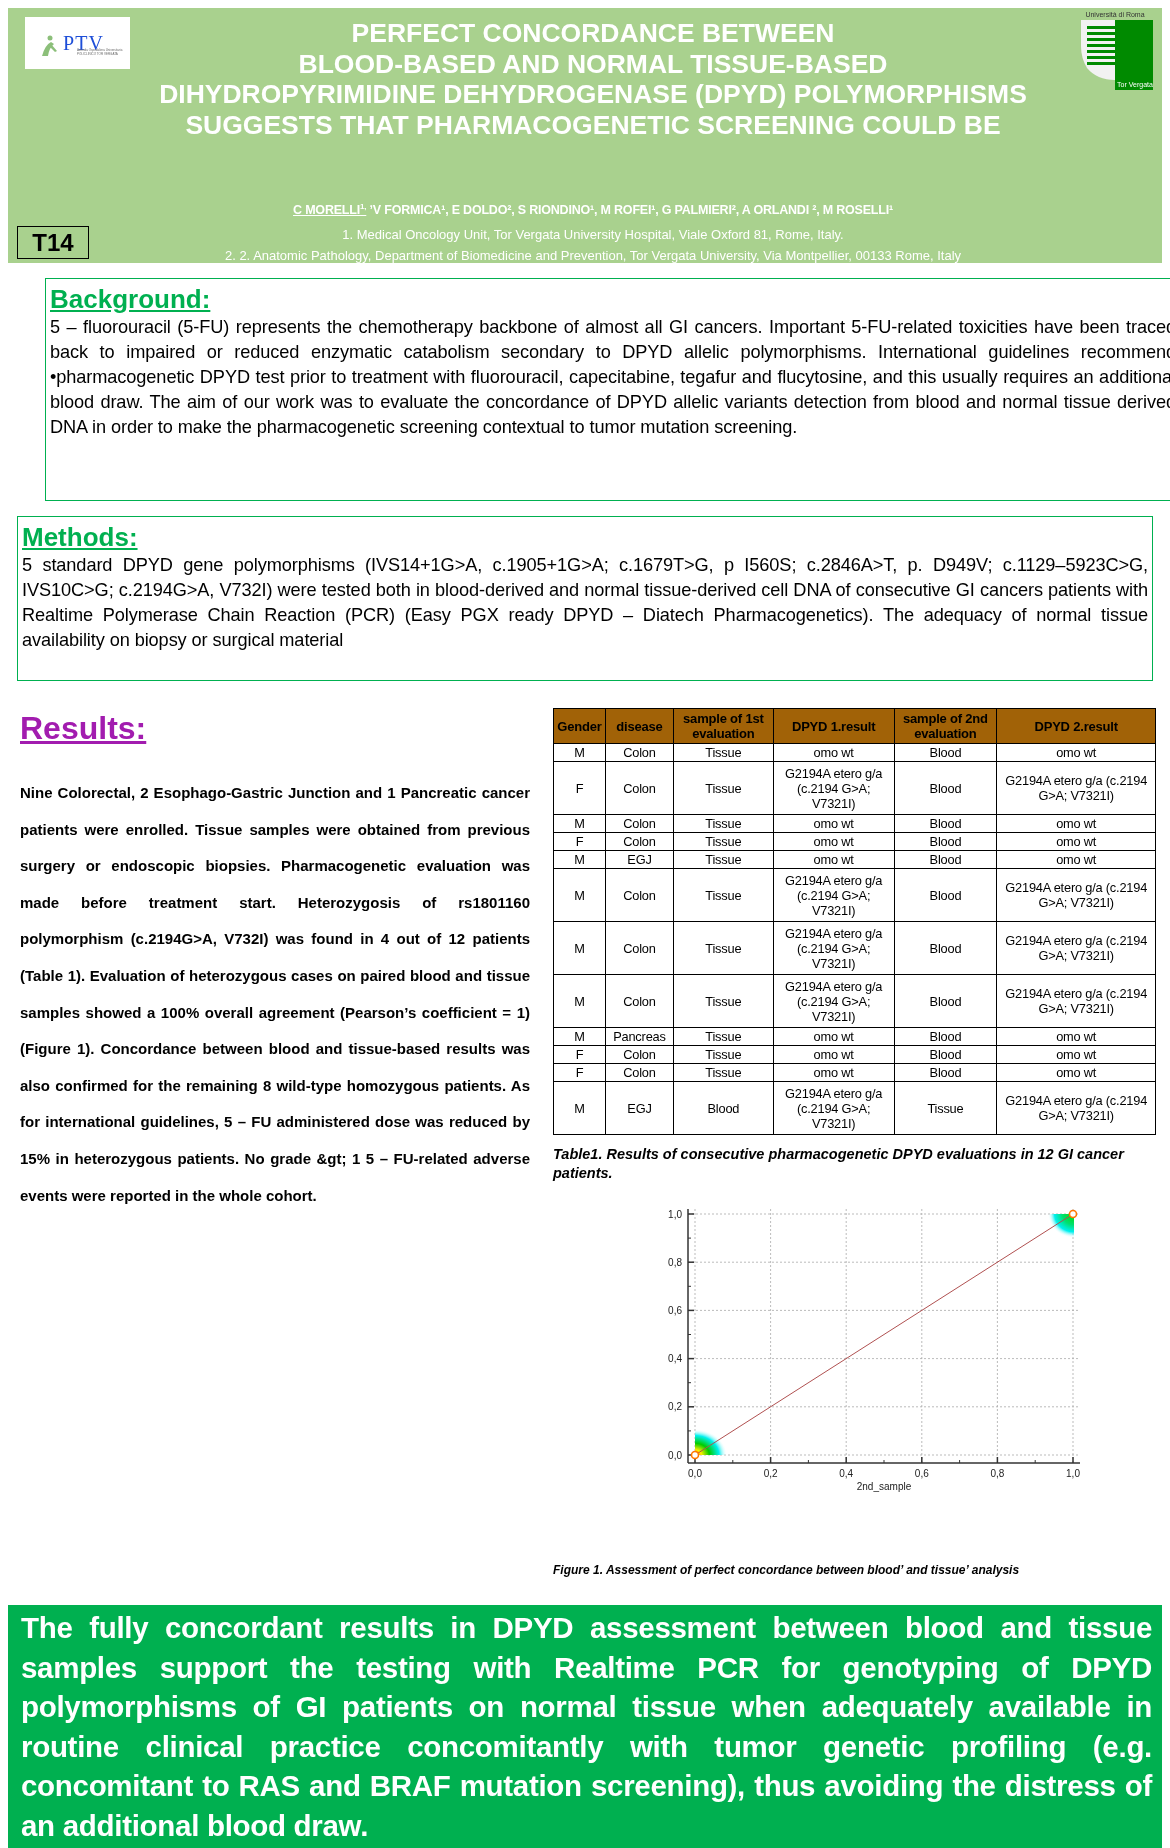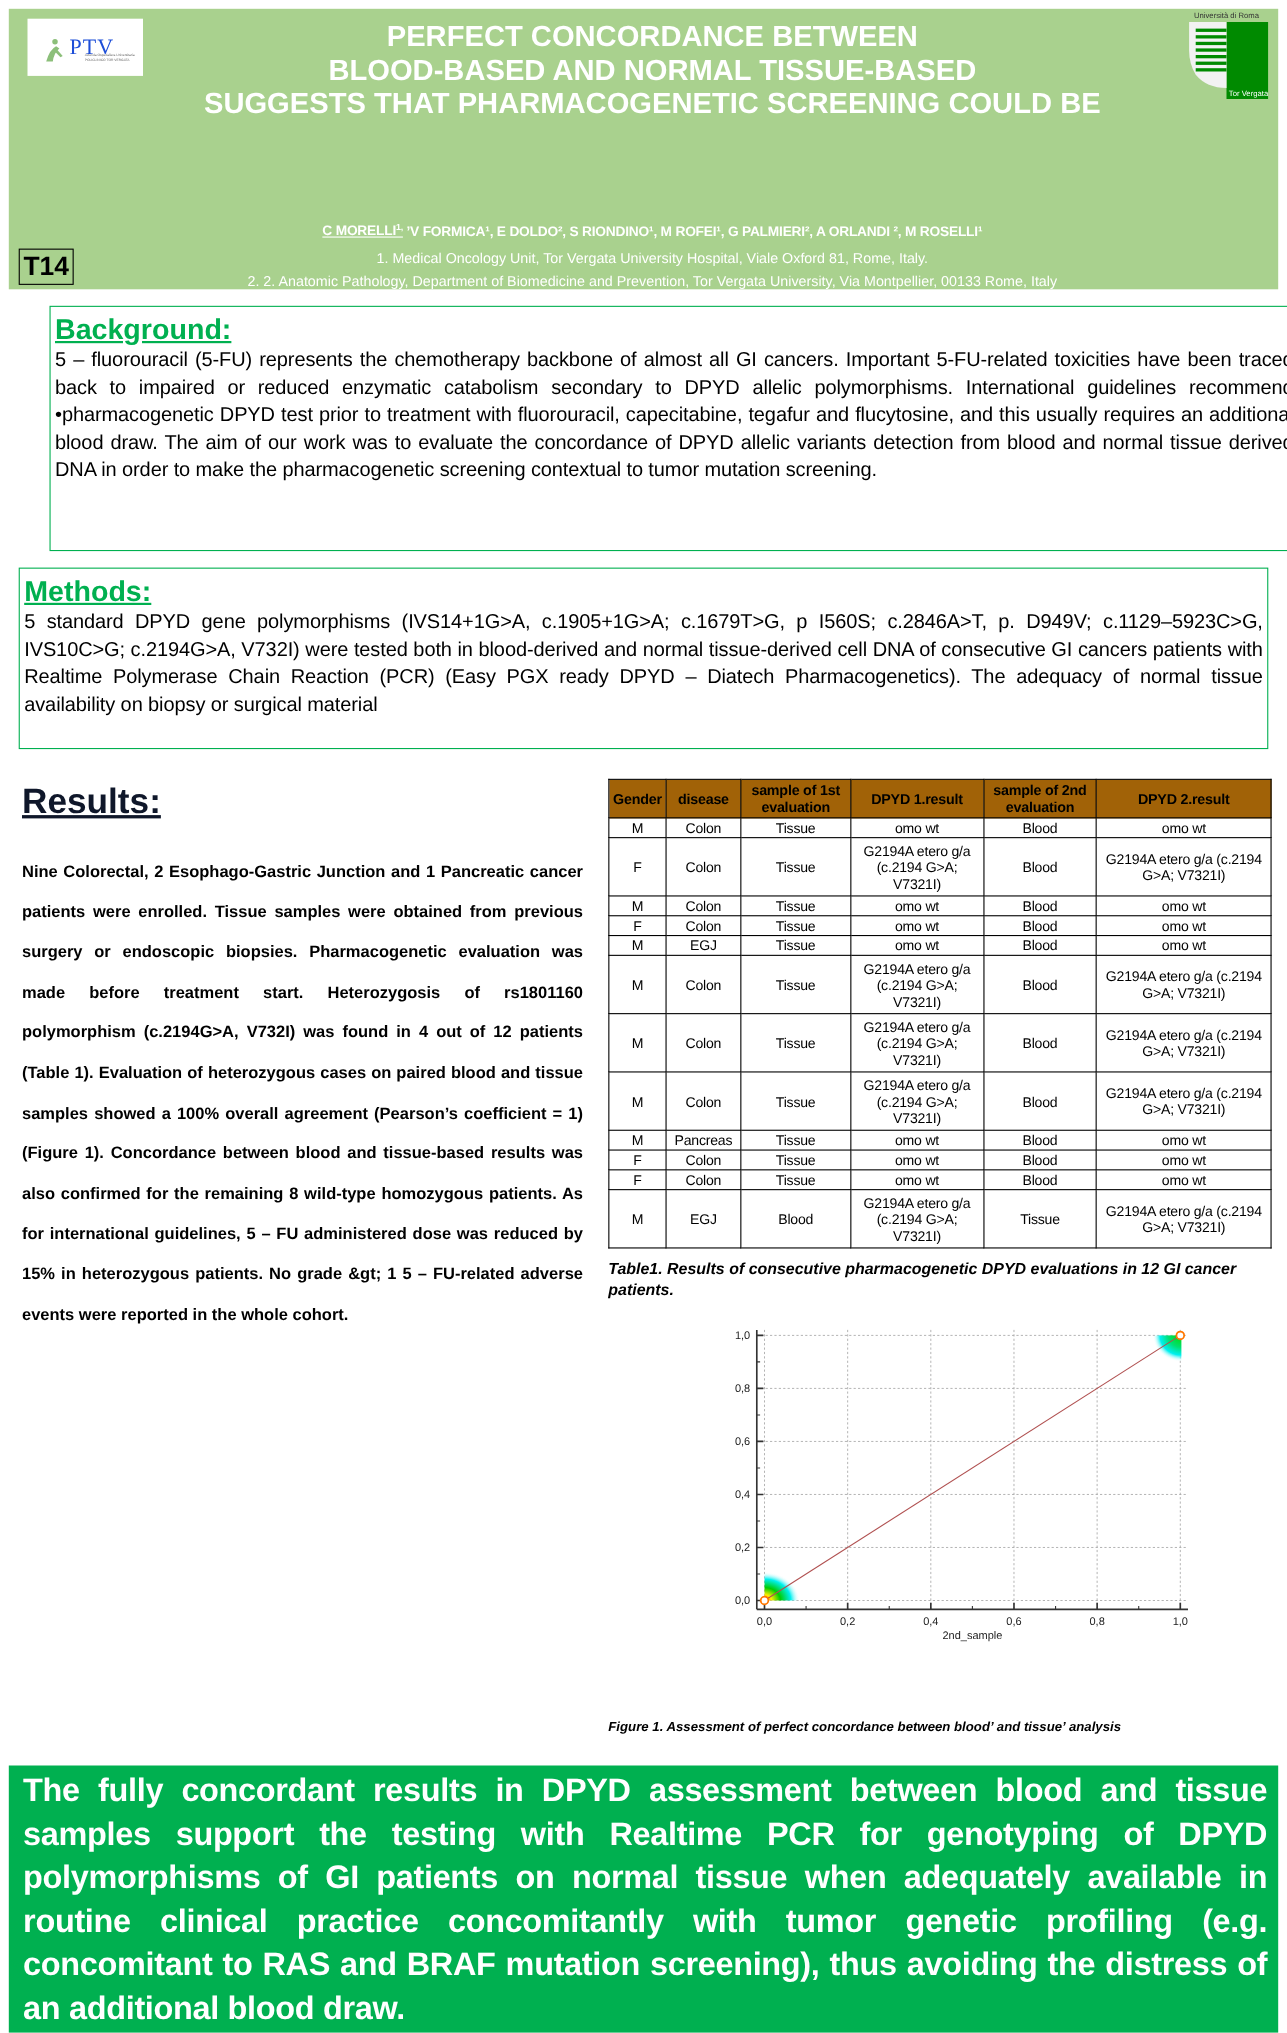--- a/index.html
+++ b/index.html
@@ -12,21 +12,21 @@
   }
   .ptv-logo {
     position: absolute; left: 17px; top: 9px; width: 105px; height: 52px;
     background: #ffffff; display: flex; align-items: center; justify-content: center;
   }
   .ptv-logo .ptv-text { font-family: "Liberation Serif", serif; color: #1d4ed8; font-size: 20px; letter-spacing: 1px; margin-left: 12px; }
   .ptv-logo .ptv-figure { position: absolute; left: 14px; top: 18px; width: 20px; height: 22px; }
   .ptv-logo .ptv-sub { position: absolute; left: 52px; bottom: 13px; font-size: 3px; color: #6a6a6a; }
 
   .t14 {
-    position: absolute; left: 9px; top: 218px; width: 50px; height: 33px;
+    position: absolute; left: 9px; top: 218px; width: 72px; height: 33px;
     border: 1.5px solid #000; font-weight: bold; font-size: 24px;
     display: flex; align-items: center; justify-content: center; color: #000;
   }
   .uni-logo { position: absolute; left: 1069px; top: 3px; width: 76px; height: 82px; }
   .uni-logo .uni-top { font-size: 7px; color: #333; text-align: center; font-family: "Liberation Sans", sans-serif; }
 
   .title {
     position: absolute; left: 60px; top: 10px; width: 1050px;
     color: #ffffff; font-weight: bold; font-size: 26.5px; line-height: 30.5px; text-align: center;
   }
@@ -50,21 +50,21 @@
   .box-methods { left: 17px; top: 516px; width: 1136px; height: 165px; }
   .section-title {
     color: #00b050; font-weight: bold; font-size: 26px; text-decoration: underline;
     font-family: "Liberation Sans", sans-serif; line-height: 32px;
   }
   .section-body {
     font-size: 18.2px; line-height: 25px; text-align: justify; letter-spacing: -0.1px;
   }
 
   .results-title {
-    position: absolute; left: 20px; top: 710px; color: #0f172a; font-weight: bold;
+    position: absolute; left: 20px; top: 710px; color: #a21caf; font-weight: bold;
     font-size: 32px; text-decoration: underline;
   }
   .results-body {
     position: absolute; left: 20px; top: 775px; width: 510px;
     font-weight: bold; font-size: 15px; line-height: 36.6px; text-align: justify;
   }
 
   .table-wrap { position: absolute; left: 553px; top: 708px; width: 603px; }
   table { border-collapse: collapse; width: 603px; font-size: 12.8px; text-align: center; letter-spacing: -0.2px; }
   th { background: #a16207; font-weight: bold; border: 1px solid #000; padding: 0 1px; line-height: 15px; height: 35px; font-size: 13px; }
@@ -99,20 +99,21 @@
       <path d="M3 21 Q6 10 12 7 L15 9 Q10 13 9 21 Z" fill="#8cbf7a"></path>
       <path d="M12 9 L18 16 L16 17 L11 12 Z" fill="#8cbf7a"></path>
     </svg>
     <span class="ptv-text">PTV</span>
     <span class="ptv-sub">Azienda Ospedaliera Universitaria POLICLINICO TOR VERGATA</span>
   </div>
 
   <div class="title">
     <div>PERFECT CONCORDANCE BETWEEN</div>
     <div>BLOOD-BASED AND NORMAL TISSUE-BASED</div>
+    <div>DIHYDROPYRIMIDINE DEHYDROGENASE (DPYD) POLYMORPHISMS</div>
     <div>SUGGESTS THAT PHARMACOGENETIC SCREENING COULD BE</div>
   </div>
 
   <div class="authors">
     <span class="first"><span>C MORELLI</span><sup style="font-size:8px">1,</sup></span><span> ʼV FORMICA¹, E DOLDO², S RIONDINO¹, M ROFEI¹, G PALMIERI², A ORLANDI ², M ROSELLI¹</span>
   </div>
   <div class="affil affil1">1.   Medical Oncology Unit, Tor Vergata University Hospital, Viale Oxford 81, Rome, Italy.</div>
   <div class="affil affil2">2.   2. Anatomic Pathology, Department of Biomedicine and Prevention, Tor Vergata University, Via Montpellier, 00133 Rome, Italy</div>
 
   <div class="t14">T14</div>

